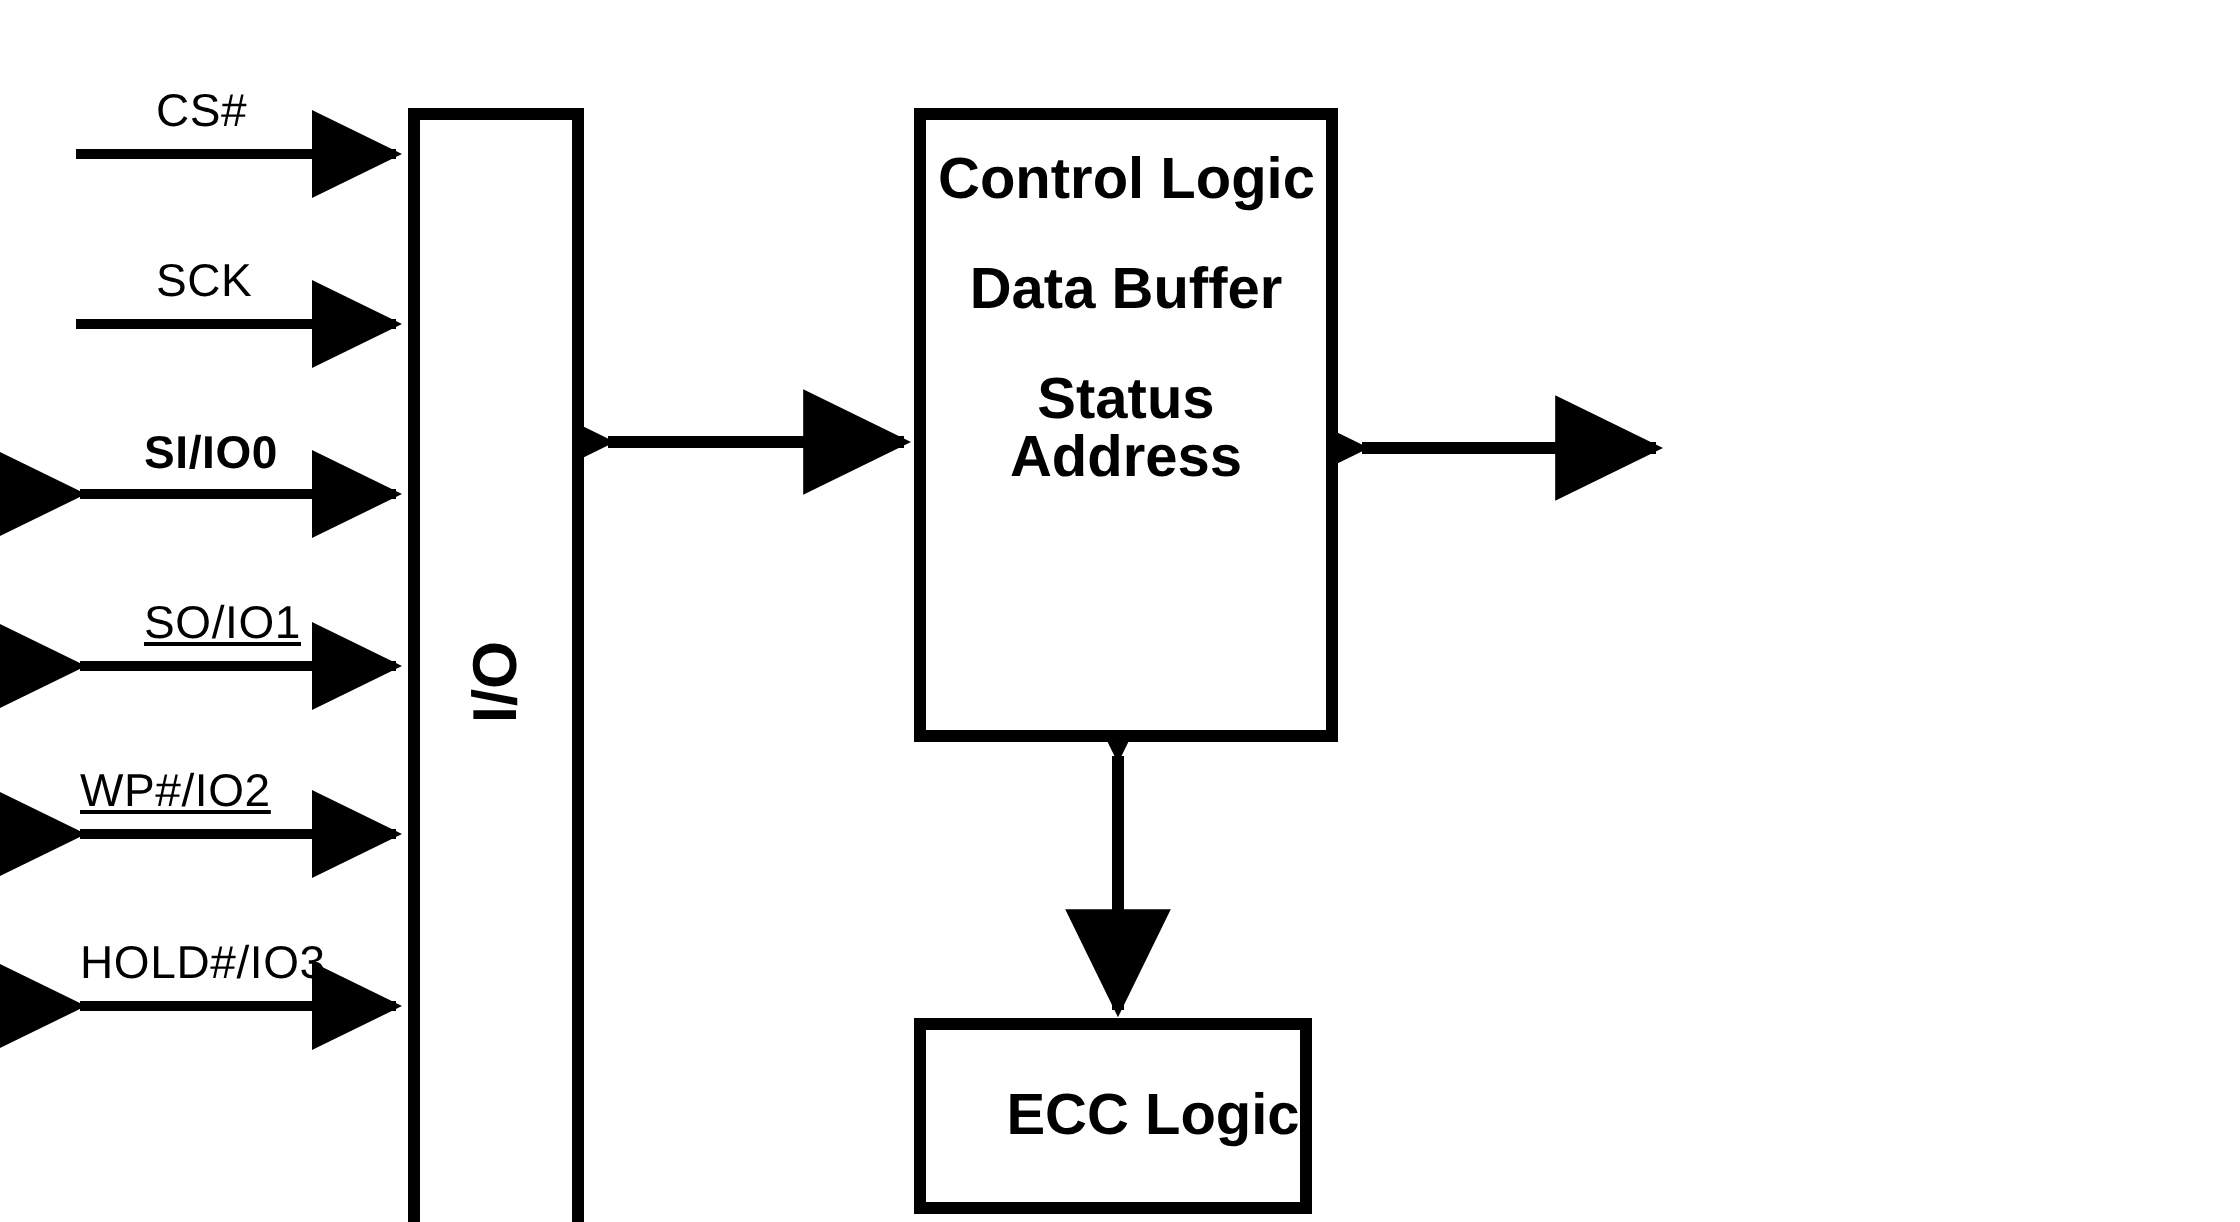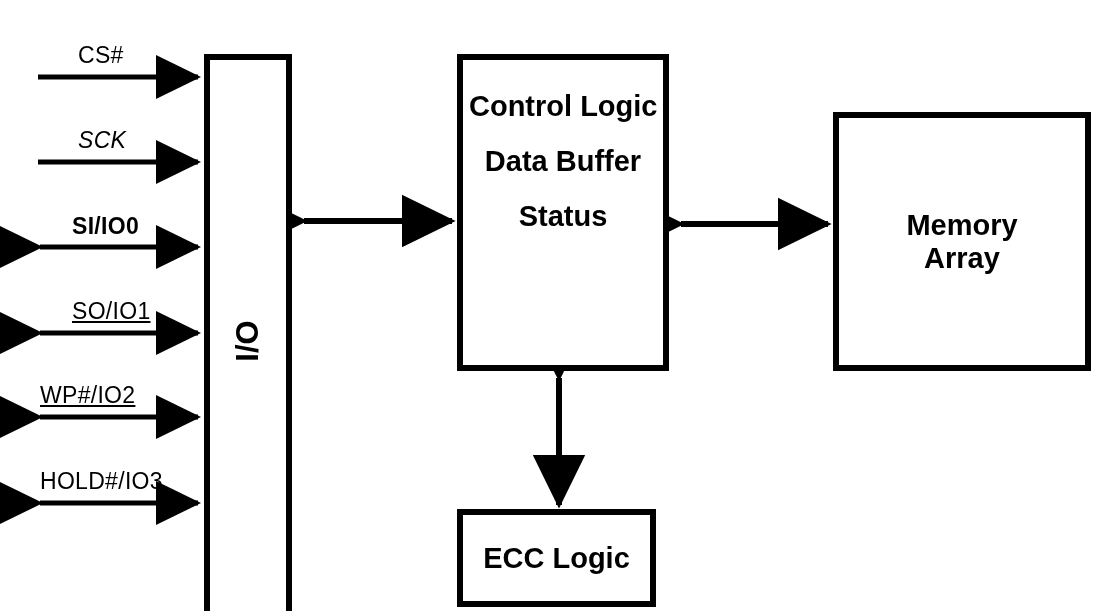--- a/index.html
+++ b/index.html
@@ -71,21 +71,21 @@
     font-weight: bold;
     color: #000000;
     letter-spacing: 0px;
   }
   .cl-text {
     position: absolute;
     left: 0;
     top: 0;
     width: 100%;
     height: 100%;
-    padding: 32px 6px 6px 6px;
+    padding: 16px 6px 6px 6px;
     box-sizing: border-box;
     text-align: center;
   }
   .cl-text .line {
     font-size: 29px;
     font-weight: bold;
     color: #000000;
     line-height: 1.0;
     white-space: nowrap;
   }
@@ -111,20 +111,21 @@
   }
 
   .ecc-text {
     position: absolute;
     left: 0; top: 0;
     width: 100%;
     height: 100%;
     display: flex;
     align-items: center;
     justify-content: center;
+    padding-left: 20px;
   }
   .ecc-text .line {
     font-size: 29px;
     font-weight: bold;
     color: #000000;
     white-space: nowrap;
   }
 
   
   .signal-label {
@@ -183,50 +184,45 @@
       <line x1="681" y1="198" x2="828" y2="198" stroke="#000000" stroke-width="6" marker-start="url(#arrow-left)" marker-end="url(#arrow-right)"></line>
     </g>
 
     <g>
       <line x1="559" y1="352" x2="559" y2="479" stroke="#000000" stroke-width="6" marker-start="url(#arrow-left)" marker-end="url(#arrow-right)"></line>
     </g>
   </svg>
 
   <div class="signal-label" style="left:78px; top:16px;">CS#</div>
 
-  <div class="signal-label" style="left:78px; top:101px;font-style:italic;">SCK</div>
+  <div class="signal-label" style="left:78px; top:101px;">SCK</div>
 
   <div class="signal-label" style="left:72px; top:187px;font-weight:bold;">SI/IO0</div>
 
   <div class="signal-label" style="left:72px; top:272px;text-decoration:underline;">SO/IO1</div>
 
   <div class="signal-label" style="left:40px; top:356px;text-decoration:underline;">WP#/IO2</div>
 
   <div class="signal-label" style="left:40px; top:442px;text-align:right;">HOLD#/IO3</div>
 
   <div class="box" id="io-block">
     <span class="io-label">I/O</span>
   </div>
 
   <div class="box" id="control-logic-block">
     <div class="cl-text">
       <div class="line">Control Logic</div>
       <div class="sp-md"></div>
       <div class="line">Data Buffer</div>
       <div class="sp-md"></div>
       <div class="line">Status</div>
+      <div class="line">Address</div>
     </div>
   </div>
 
-  <div class="box" id="memory-array-block">
-    <div class="ma-text">
-      <div class="line">Memory</div>
-      <div class="line">Array</div>
-    </div>
-  </div>
 
   <div class="box" id="ecc-logic-block">
     <div class="ecc-text">
       <div class="line">ECC Logic</div>
     </div>
   </div>
 
 </div>
 
 </body></html>

